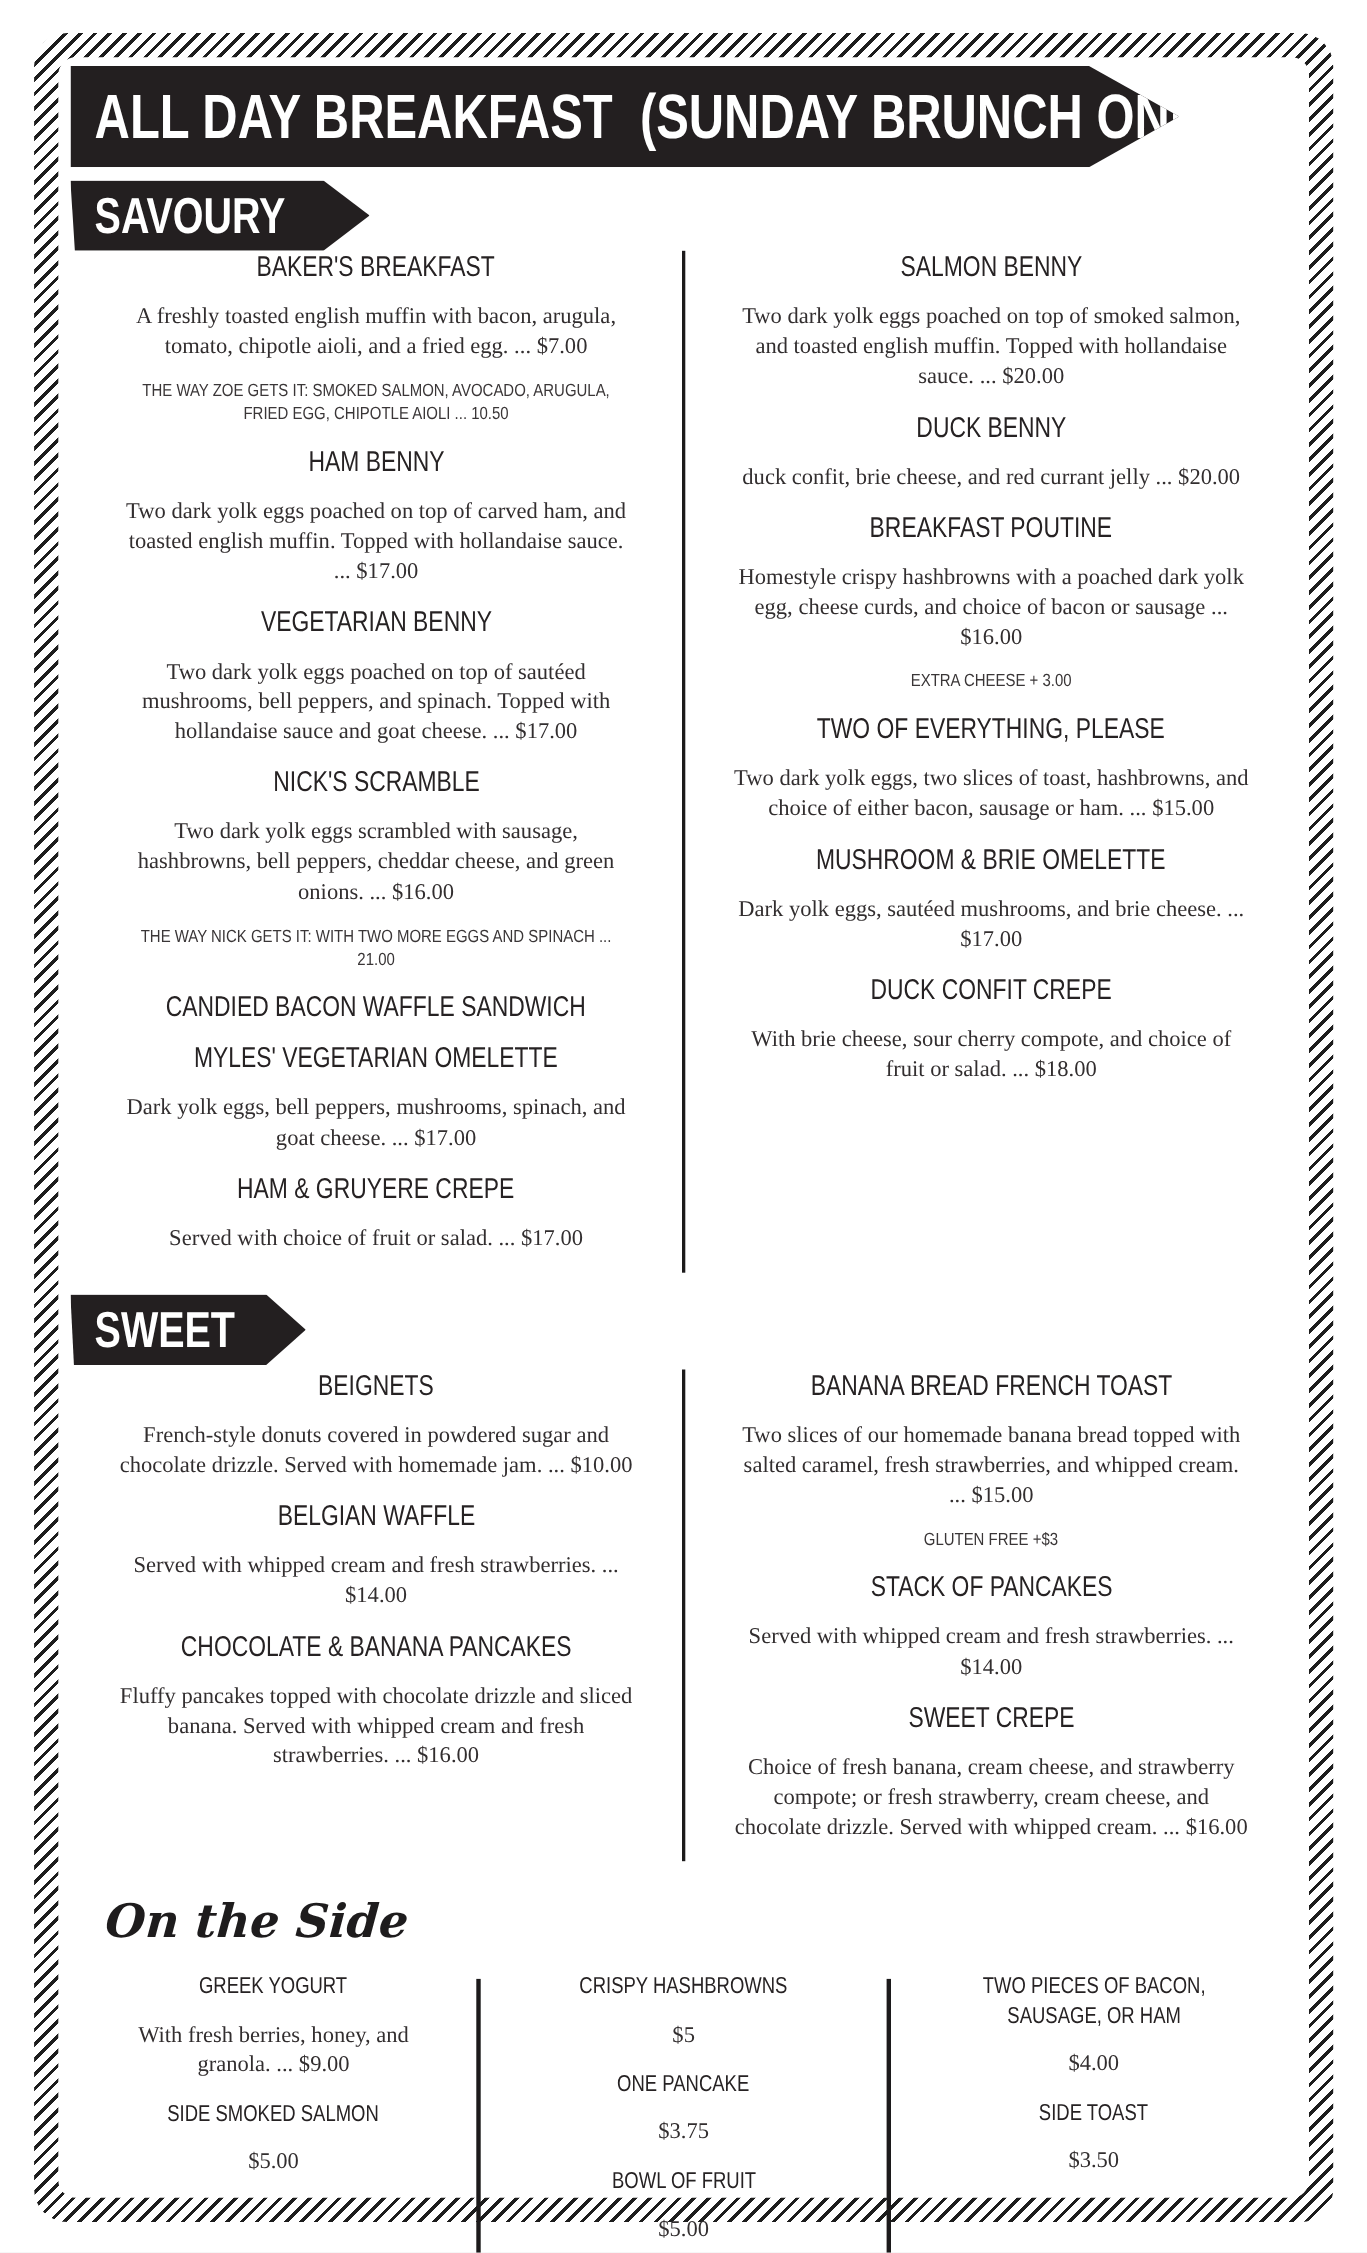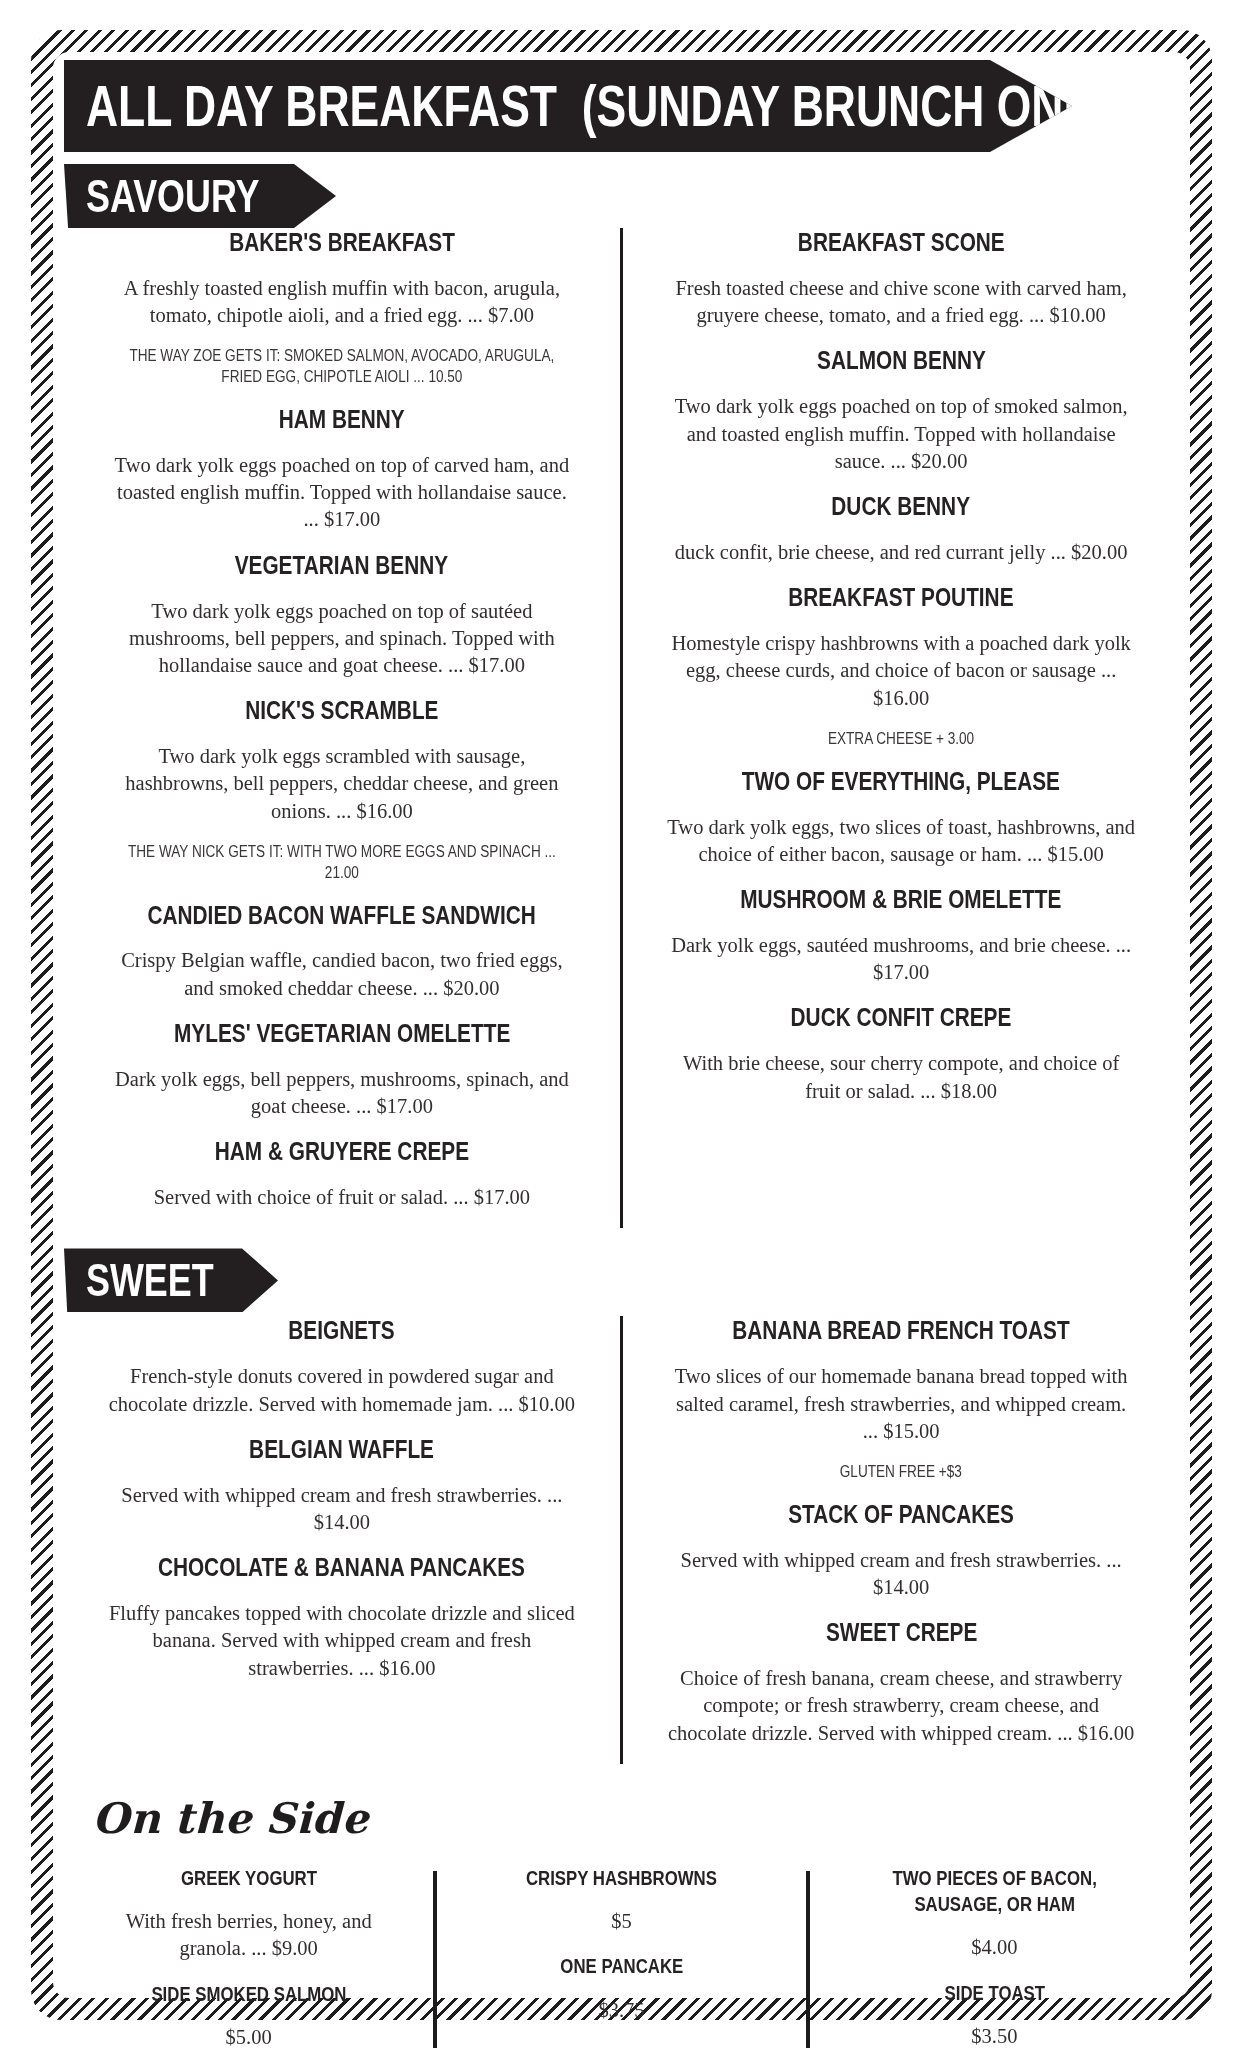--- a/index.html
+++ b/index.html
@@ -64,21 +64,21 @@
     align-items:start;
   }
   .menu-col{padding:0 26px;}
   .col-divider{background:#1c1a1b;width:3.5px;height:100%;min-height:100%;}
   .menu-grid .col-divider{align-self:stretch;}
 
   .menu-item{margin-bottom:17px;text-align:center;}
   .item-title{
     margin:0 0 3px 0;
     font-family:"Liberation Sans", sans-serif;
-    font-weight:bold;
+    font-weight:normal;
     font-size:26px;
     color:#262223;
     line-height:1.15;
   }
   .cond{display:inline-block;transform:scaleX(.8);transform-origin:center;}
   .item-desc{
     margin:17px;
     font-size:20.5px;
     line-height:1.33;
     color:#322e2f;
@@ -156,37 +156,32 @@
             <h3 class="item-title"><span class="cond">VEGETARIAN BENNY</span></h3>
             <p class="item-desc">Two dark yolk eggs poached on top of sautéed mushrooms, bell peppers, and spinach. Topped with hollandaise sauce and goat cheese. ... $17.00</p>
           </div>
           <div class="menu-item">
             <h3 class="item-title"><span class="cond">NICK'S SCRAMBLE</span></h3>
             <p class="item-desc">Two dark yolk eggs scrambled with sausage, hashbrowns, bell peppers, cheddar cheese, and green onions. ... $16.00</p>
             <p class="item-note"><span class="cond">THE WAY NICK GETS IT: WITH TWO MORE EGGS AND SPINACH ... 21.00</span></p>
           </div>
           <div class="menu-item">
             <h3 class="item-title"><span class="cond">CANDIED BACON WAFFLE SANDWICH</span></h3>
-            <p class="item-desc">Crispy Belgian waffle, candied bacon, two fried eggs, and smoked cheddar cheese. ... $20.00</p>
           </div>
           <div class="menu-item">
             <h3 class="item-title"><span class="cond">MYLES' VEGETARIAN OMELETTE</span></h3>
             <p class="item-desc">Dark yolk eggs, bell peppers, mushrooms, spinach, and goat cheese. ... $17.00</p>
           </div>
           <div class="menu-item">
             <h3 class="item-title"><span class="cond">HAM &amp; GRUYERE CREPE</span></h3>
             <p class="item-desc">Served with choice of fruit or salad. ... $17.00</p>
           </div>
         </div>
       <div class="col-divider"></div>
       <div class="menu-col">
-          <div class="menu-item">
-            <h3 class="item-title"><span class="cond">BREAKFAST SCONE</span></h3>
-            <p class="item-desc">Fresh toasted cheese and chive scone with carved ham, gruyere cheese,  tomato, and a fried egg. ... $10.00</p>
-          </div>
           <div class="menu-item">
             <h3 class="item-title"><span class="cond">SALMON BENNY</span></h3>
             <p class="item-desc">Two dark yolk eggs poached on top of smoked salmon, and toasted english muffin. Topped with hollandaise sauce. ... $20.00</p>
           </div>
           <div class="menu-item">
             <h3 class="item-title"><span class="cond">DUCK BENNY</span></h3>
             <p class="item-desc">duck confit, brie cheese, and red currant jelly  ... $20.00</p>
           </div>
           <div class="menu-item">
             <h3 class="item-title"><span class="cond">BREAKFAST POUTINE</span></h3>

